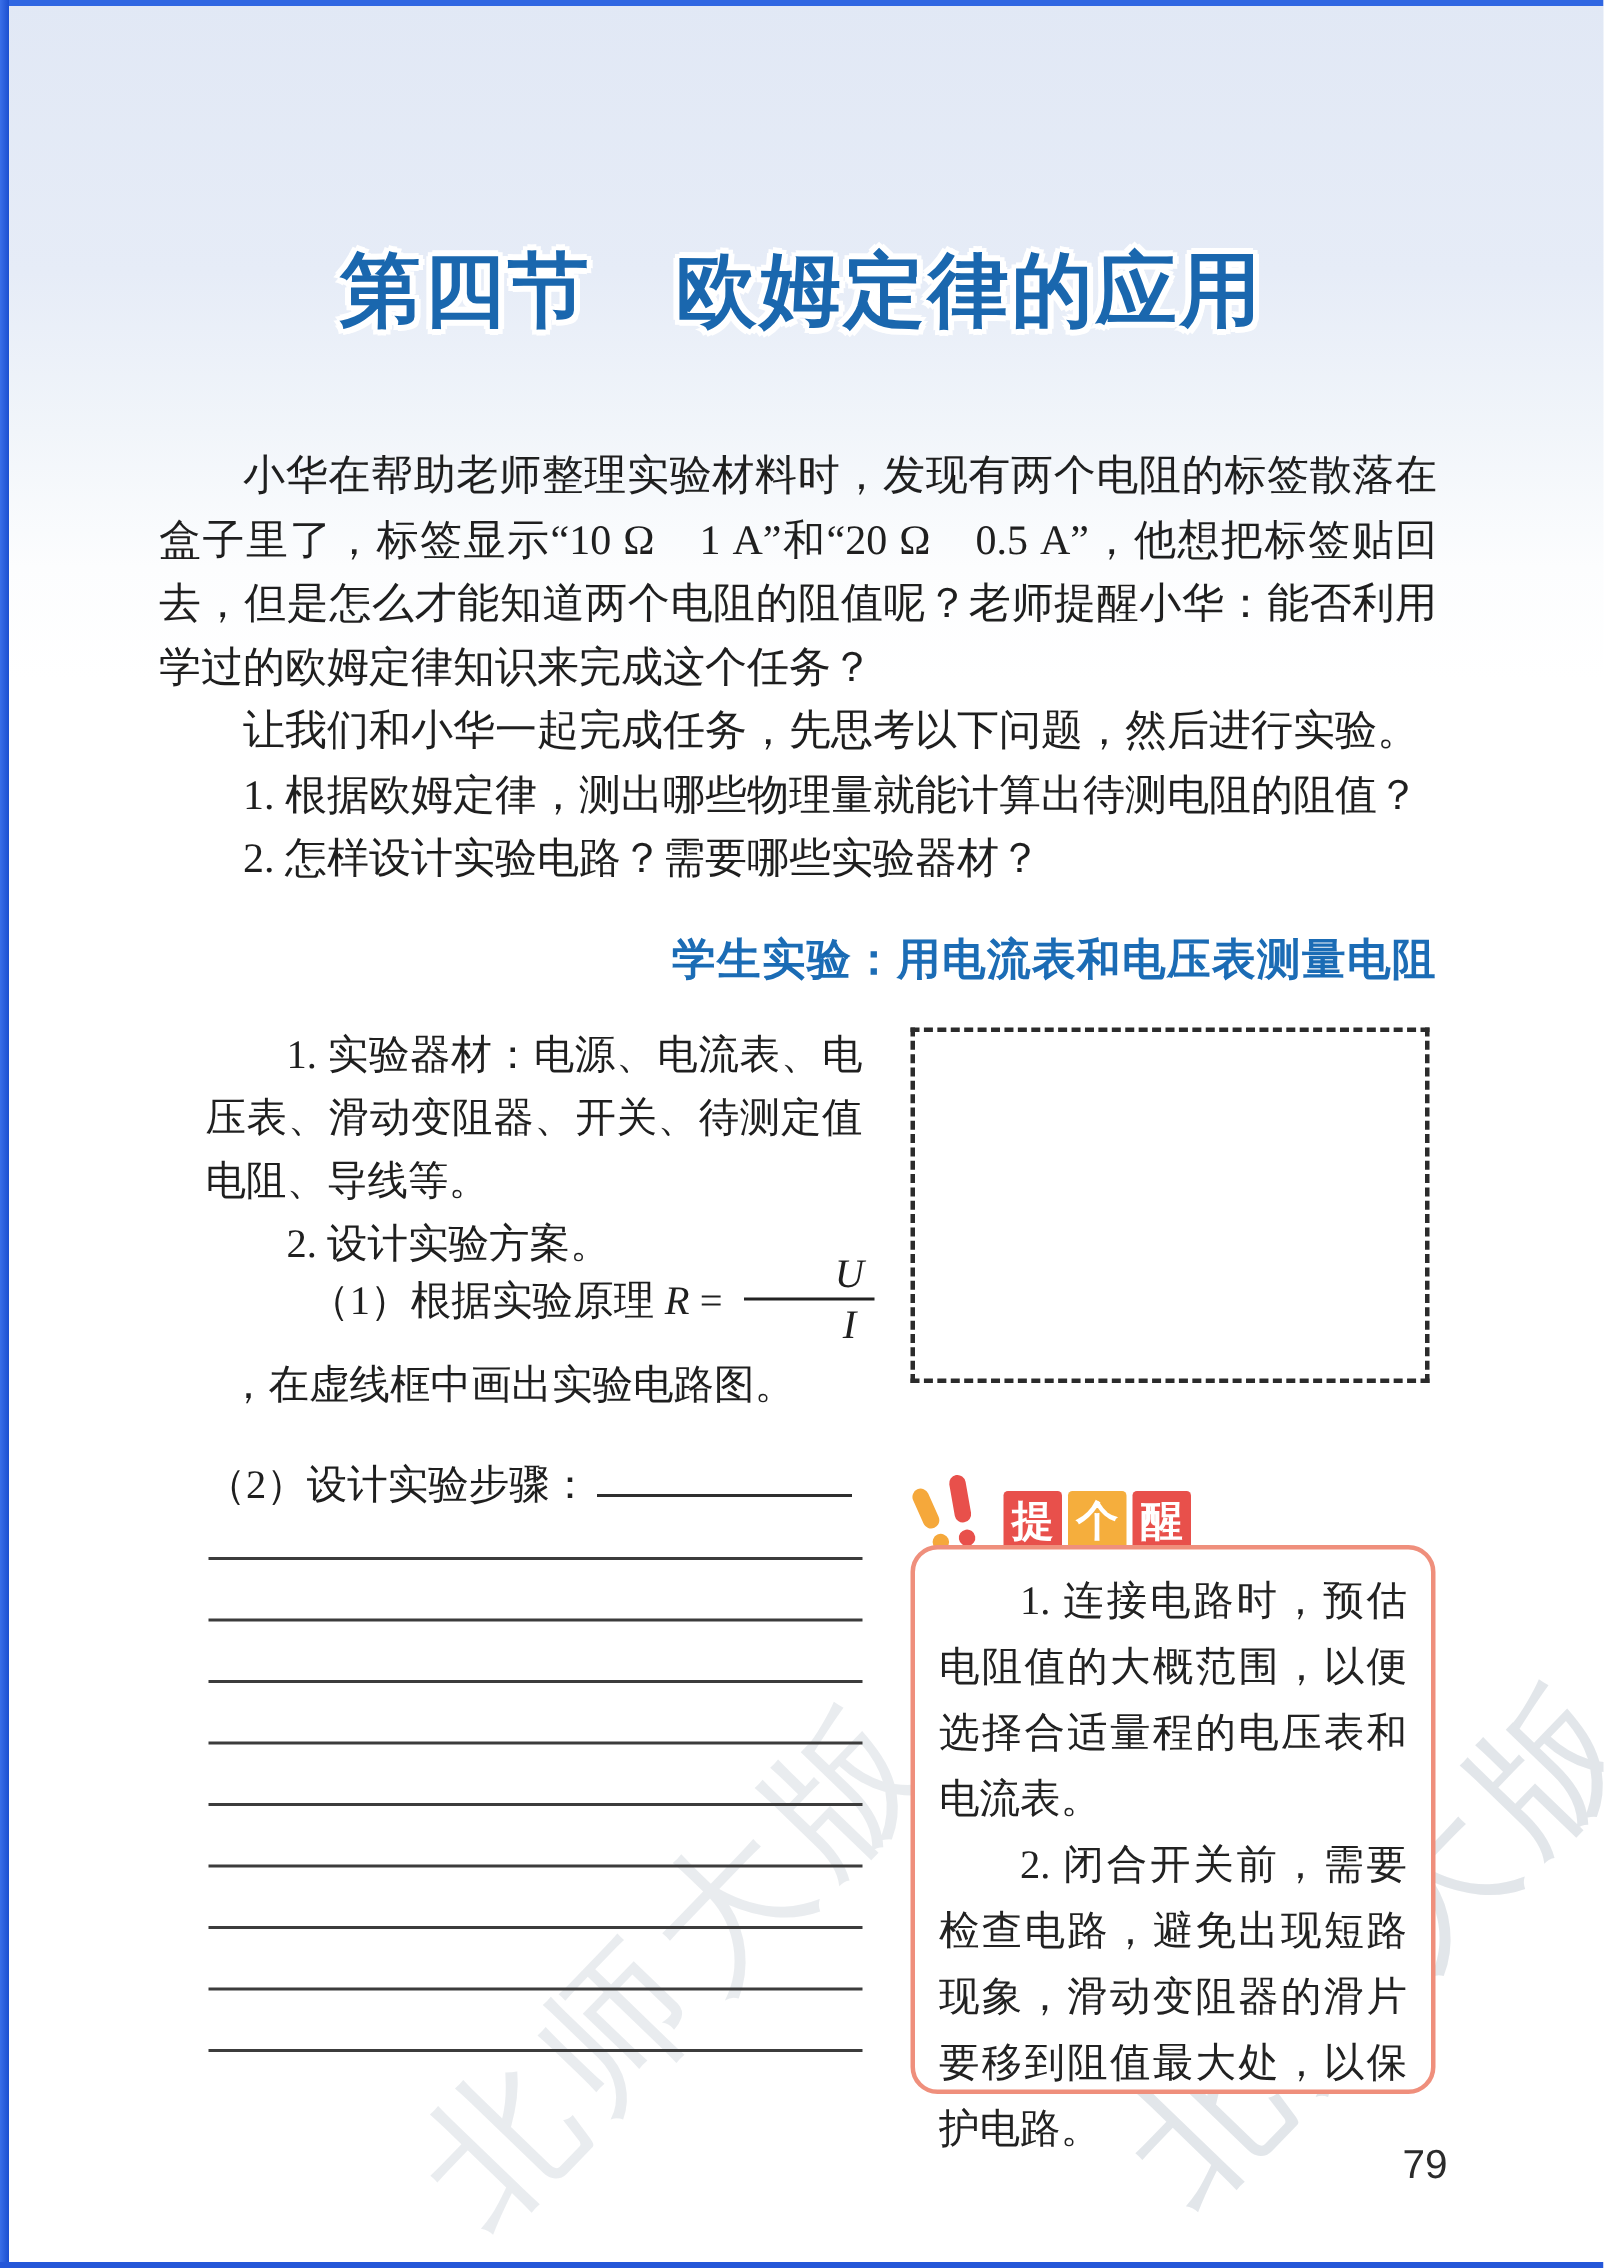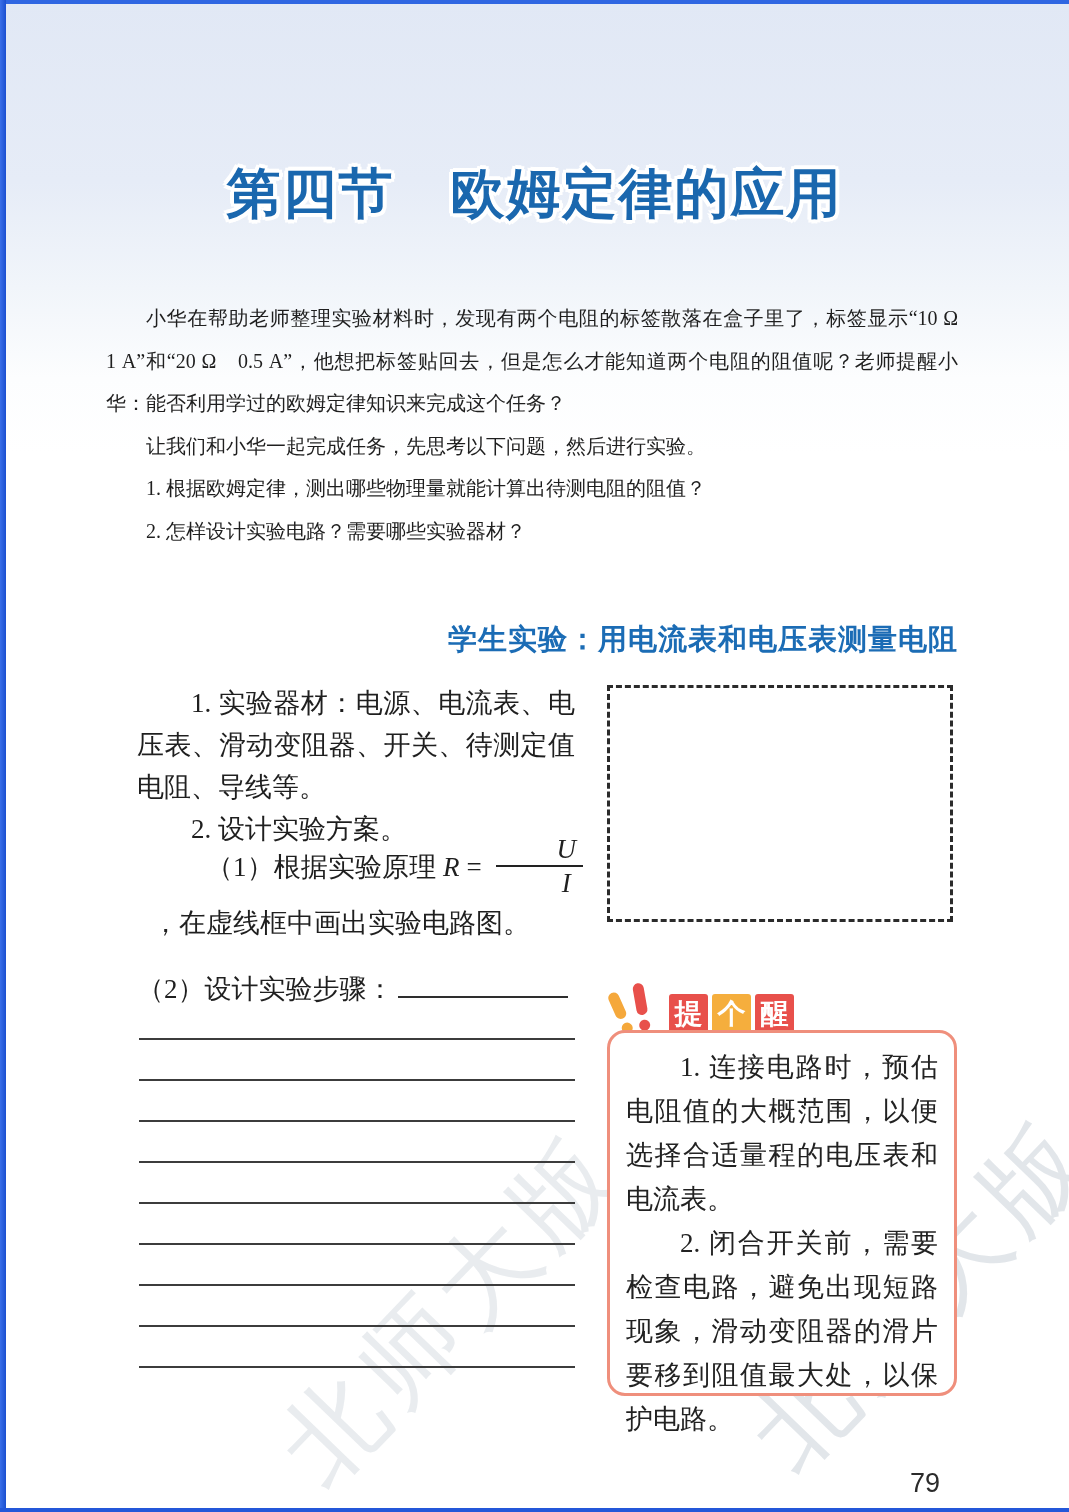--- a/index.html
+++ b/index.html
@@ -13,21 +13,21 @@
   .edge-bottom{position:absolute;bottom:0;left:0;width:100%;height:4px;background:#2457d9;}
 
   .title{
     position:absolute;top:158px;left:0;width:100%;text-align:center;
     font-family:"Liberation Sans","DejaVu Sans",sans-serif;font-weight:bold;
     font-size:54px;letter-spacing:2px;color:#1a67ae;
     text-shadow:-3px -3px 0 #fff,3px -3px 0 #fff,-3px 3px 0 #fff,3px 3px 0 #fff,
                 0 -4px 0 #fff,0 4px 0 #fff,-4px 0 0 #fff,4px 0 0 #fff;
   }
 
-  .intro{position:absolute;top:297px;left:106px;width:852px;font-size:20px;line-height:42.5px;text-align:justify;}
+  .intro{position:absolute;top:297px;left:106px;width:852px;font-size:28px;line-height:42.5px;text-align:justify;}
   .intro p{margin:0;text-indent:2em;}
 
   .subheading{
     position:absolute;top:620px;left:106px;width:852px;text-align:right;
     font-family:"Liberation Sans","DejaVu Sans",sans-serif;font-weight:bold;
     font-size:29px;color:#1b6cb5;letter-spacing:1px;
   }
 
   .left-col{position:absolute;top:682px;left:137px;width:438px;height:720px;font-size:27px;line-height:42px;text-align:justify;}
   .left-col p{margin:0;text-indent:2em;}
@@ -62,22 +62,22 @@
         font-family:"Liberation Sans","DejaVu Sans",sans-serif;font-weight:bold;font-size:28px;}
   .tile-red{background:#e8504b;}
   .tile-amber{background:#f5ae3d;}
 
   .reminder-box{
     position:absolute;top:348px;left:0;width:350px;height:366px;box-sizing:border-box;
     border:3px solid #ef8f7c;border-radius:18px;background:#ffffff;padding:12px 16px 0 16px;
   }
   .reminder-box p{margin:0;text-indent:2em;text-align:justify;font-size:27px;line-height:44px;color:#222;}
 
-  .page-number{position:absolute;top:1428px;left:910px;width:80px;
-    font-family:"Liberation Sans","DejaVu Sans",sans-serif;font-size:27px;color:#2b2b2b;margin-top:40px;}
+  .page-number{position:absolute;top:1428px;left:910px;width:80px;text-align:center;
+    font-family:"Liberation Sans","DejaVu Sans",sans-serif;font-size:27px;color:#2b2b2b;}
 
   .watermark{
     position:absolute;font-size:100px;letter-spacing:10px;white-space:nowrap;
     color:rgba(168,178,192,0.33);transform:rotate(-46deg);transform-origin:left center;
     font-family:"Liberation Serif","DejaVu Serif",serif;pointer-events:none;
   }
   .watermark.main{left:770px;top:1385px;}
   .watermark.partial{left:300px;top:1400px;color:rgba(168,178,192,0.25);}
 </style>
 </head>

